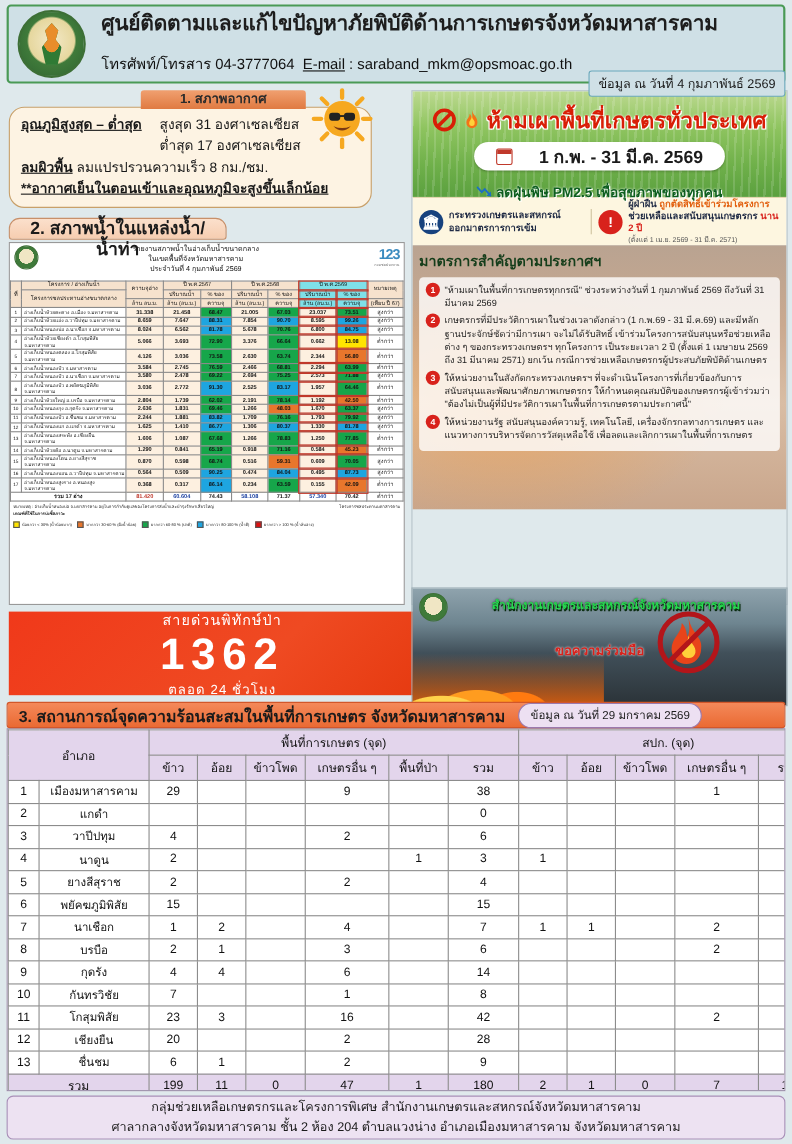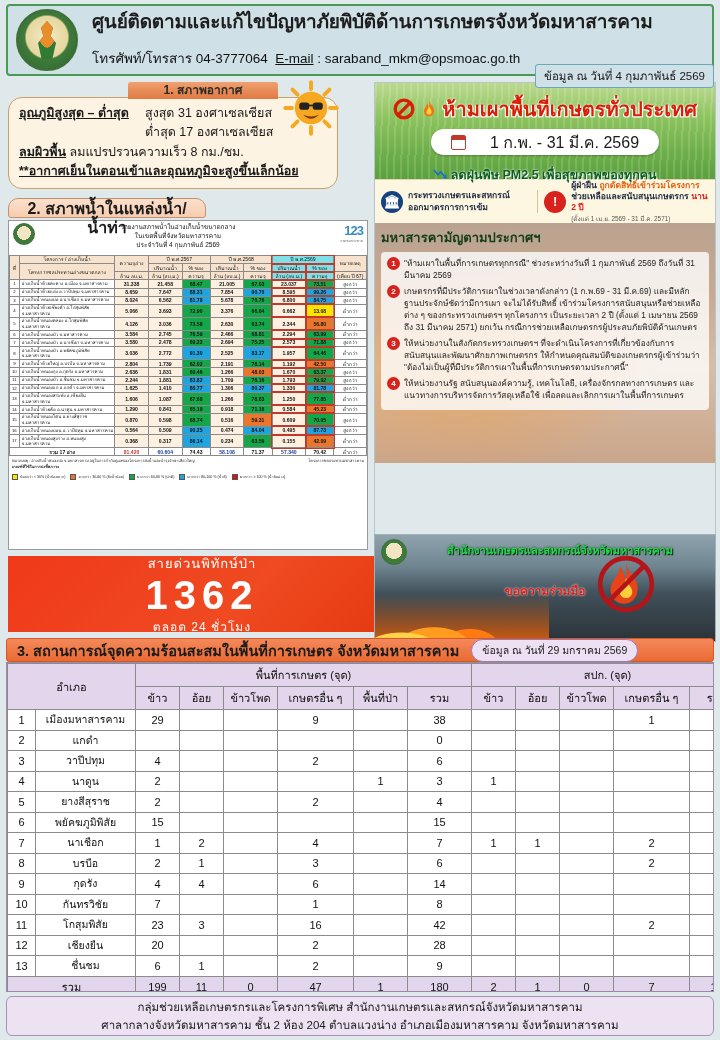--- a/index.html
+++ b/index.html
@@ -166,21 +166,21 @@
   .b-h1 {
     position: relative; text-align:center; padding-top: 10px;
     font-size: 20px; font-weight: bold; color: #d81e06;
     text-shadow: 0 0 2px #fff, 1px 1px 0 #fff, -1px 1px 0 #fff;
   }
   .b-h1 .noicon { color:#d81e06; }
   .b-date {
     position: relative; margin: 4px auto 0; width: 228px; height: 26px;
     background: #ffffff; border-radius: 14px;
     display:flex; align-items:center; justify-content:center; gap:24px;
-    font-size: 16px; font-weight: normal; color: #1b1b1b;
+    font-size: 16px; font-weight: bold; color: #1b1b1b;
     box-shadow: 0 1px 2px rgba(0,0,0,.25);
   }
   .cal-ic {
     width: 15px; height: 15px; background:#fff; border: 1.5px solid #c0392b; border-radius:2px;
     position:relative;
   }
   .cal-ic::before{content:"";position:absolute;left:0;right:0;top:0;height:4px;background:#c0392b;}
   .b-pm {
     position: relative; text-align:center; margin-top:10px;
     font-size: 12.5px; font-weight: bold; color: #0d5e1f;
@@ -706,21 +706,21 @@
           <span class="or">ถูกตัดสิทธิ์เข้าร่วมโครงการ</span><br>
           <span>ช่วยเหลือและสนับสนุนเกษตรกร</span>
           <span class="rd">นาน 2 ปี</span>
           <small>(ตั้งแต่ 1 เม.ย. 2569 - 31 มี.ค. 2571)</small>
         </span>
       </div>
     </div>
 
 
     <div class="b-meas">
-      <div class="bm-title">มหาสารคามัญตามประกาศฯ</div>
+      <div class="bm-title">มาตรการสำคัญตามประกาศฯ</div>
       <div class="bm-card" id="measures-list">
           <div class="m-item">
             <span class="m-no">1</span>
             <span class="m-tx">"ห้ามเผาในพื้นที่การเกษตรทุกกรณี" ช่วงระหว่างวันที่ 1 กุมภาพันธ์ 2569 ถึงวันที่ 31 มีนาคม 2569</span>
           </div>
           <div class="m-item">
             <span class="m-no">2</span>
             <span class="m-tx">เกษตรกรที่มีประวัติการเผาในช่วงเวลาดังกล่าว (1 ก.พ.69 - 31 มี.ค.69) และมีหลักฐานประจักษ์ชัดว่ามีการเผา จะไม่ได้รับสิทธิ์ เข้าร่วมโครงการสนับสนุนหรือช่วยเหลือต่าง ๆ ของกระทรวงเกษตรฯ ทุกโครงการ เป็นระยะเวลา 2 ปี (ตั้งแต่ 1 เมษายน 2569 ถึง 31 มีนาคม 2571) ยกเว้น กรณีการช่วยเหลือเกษตรกรผู้ประสบภัยพิบัติด้านเกษตร</span>
           </div>
           <div class="m-item">

